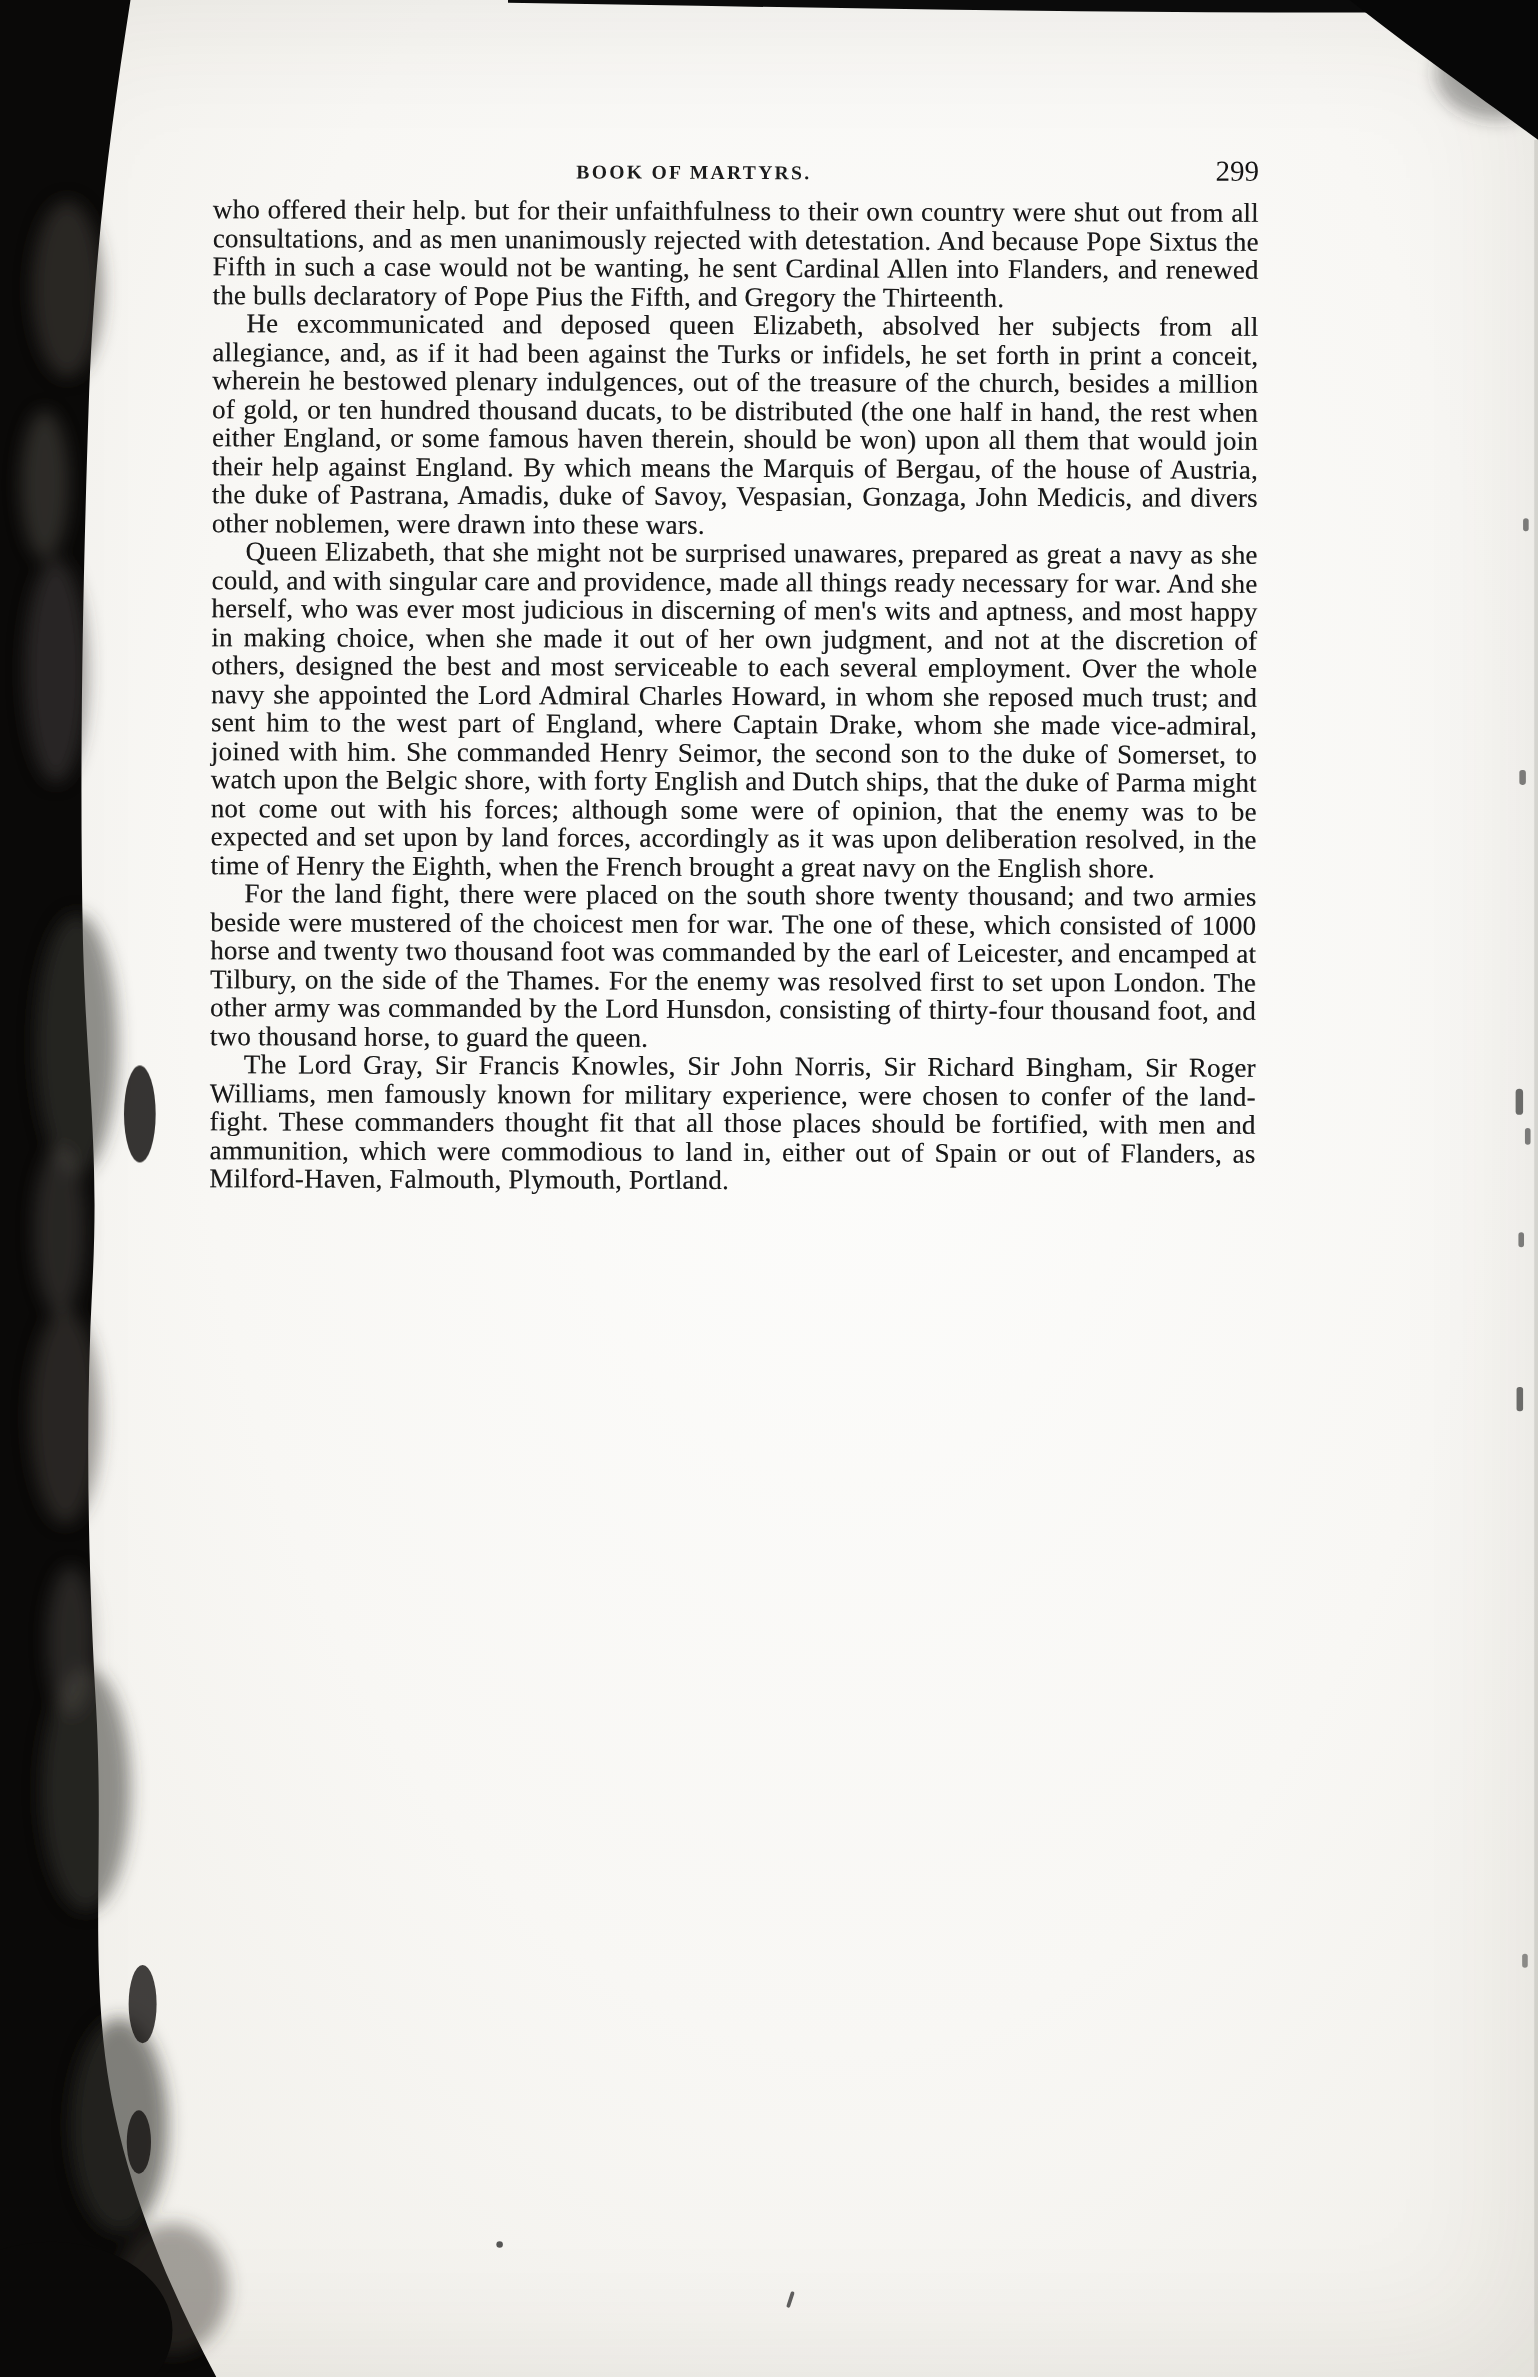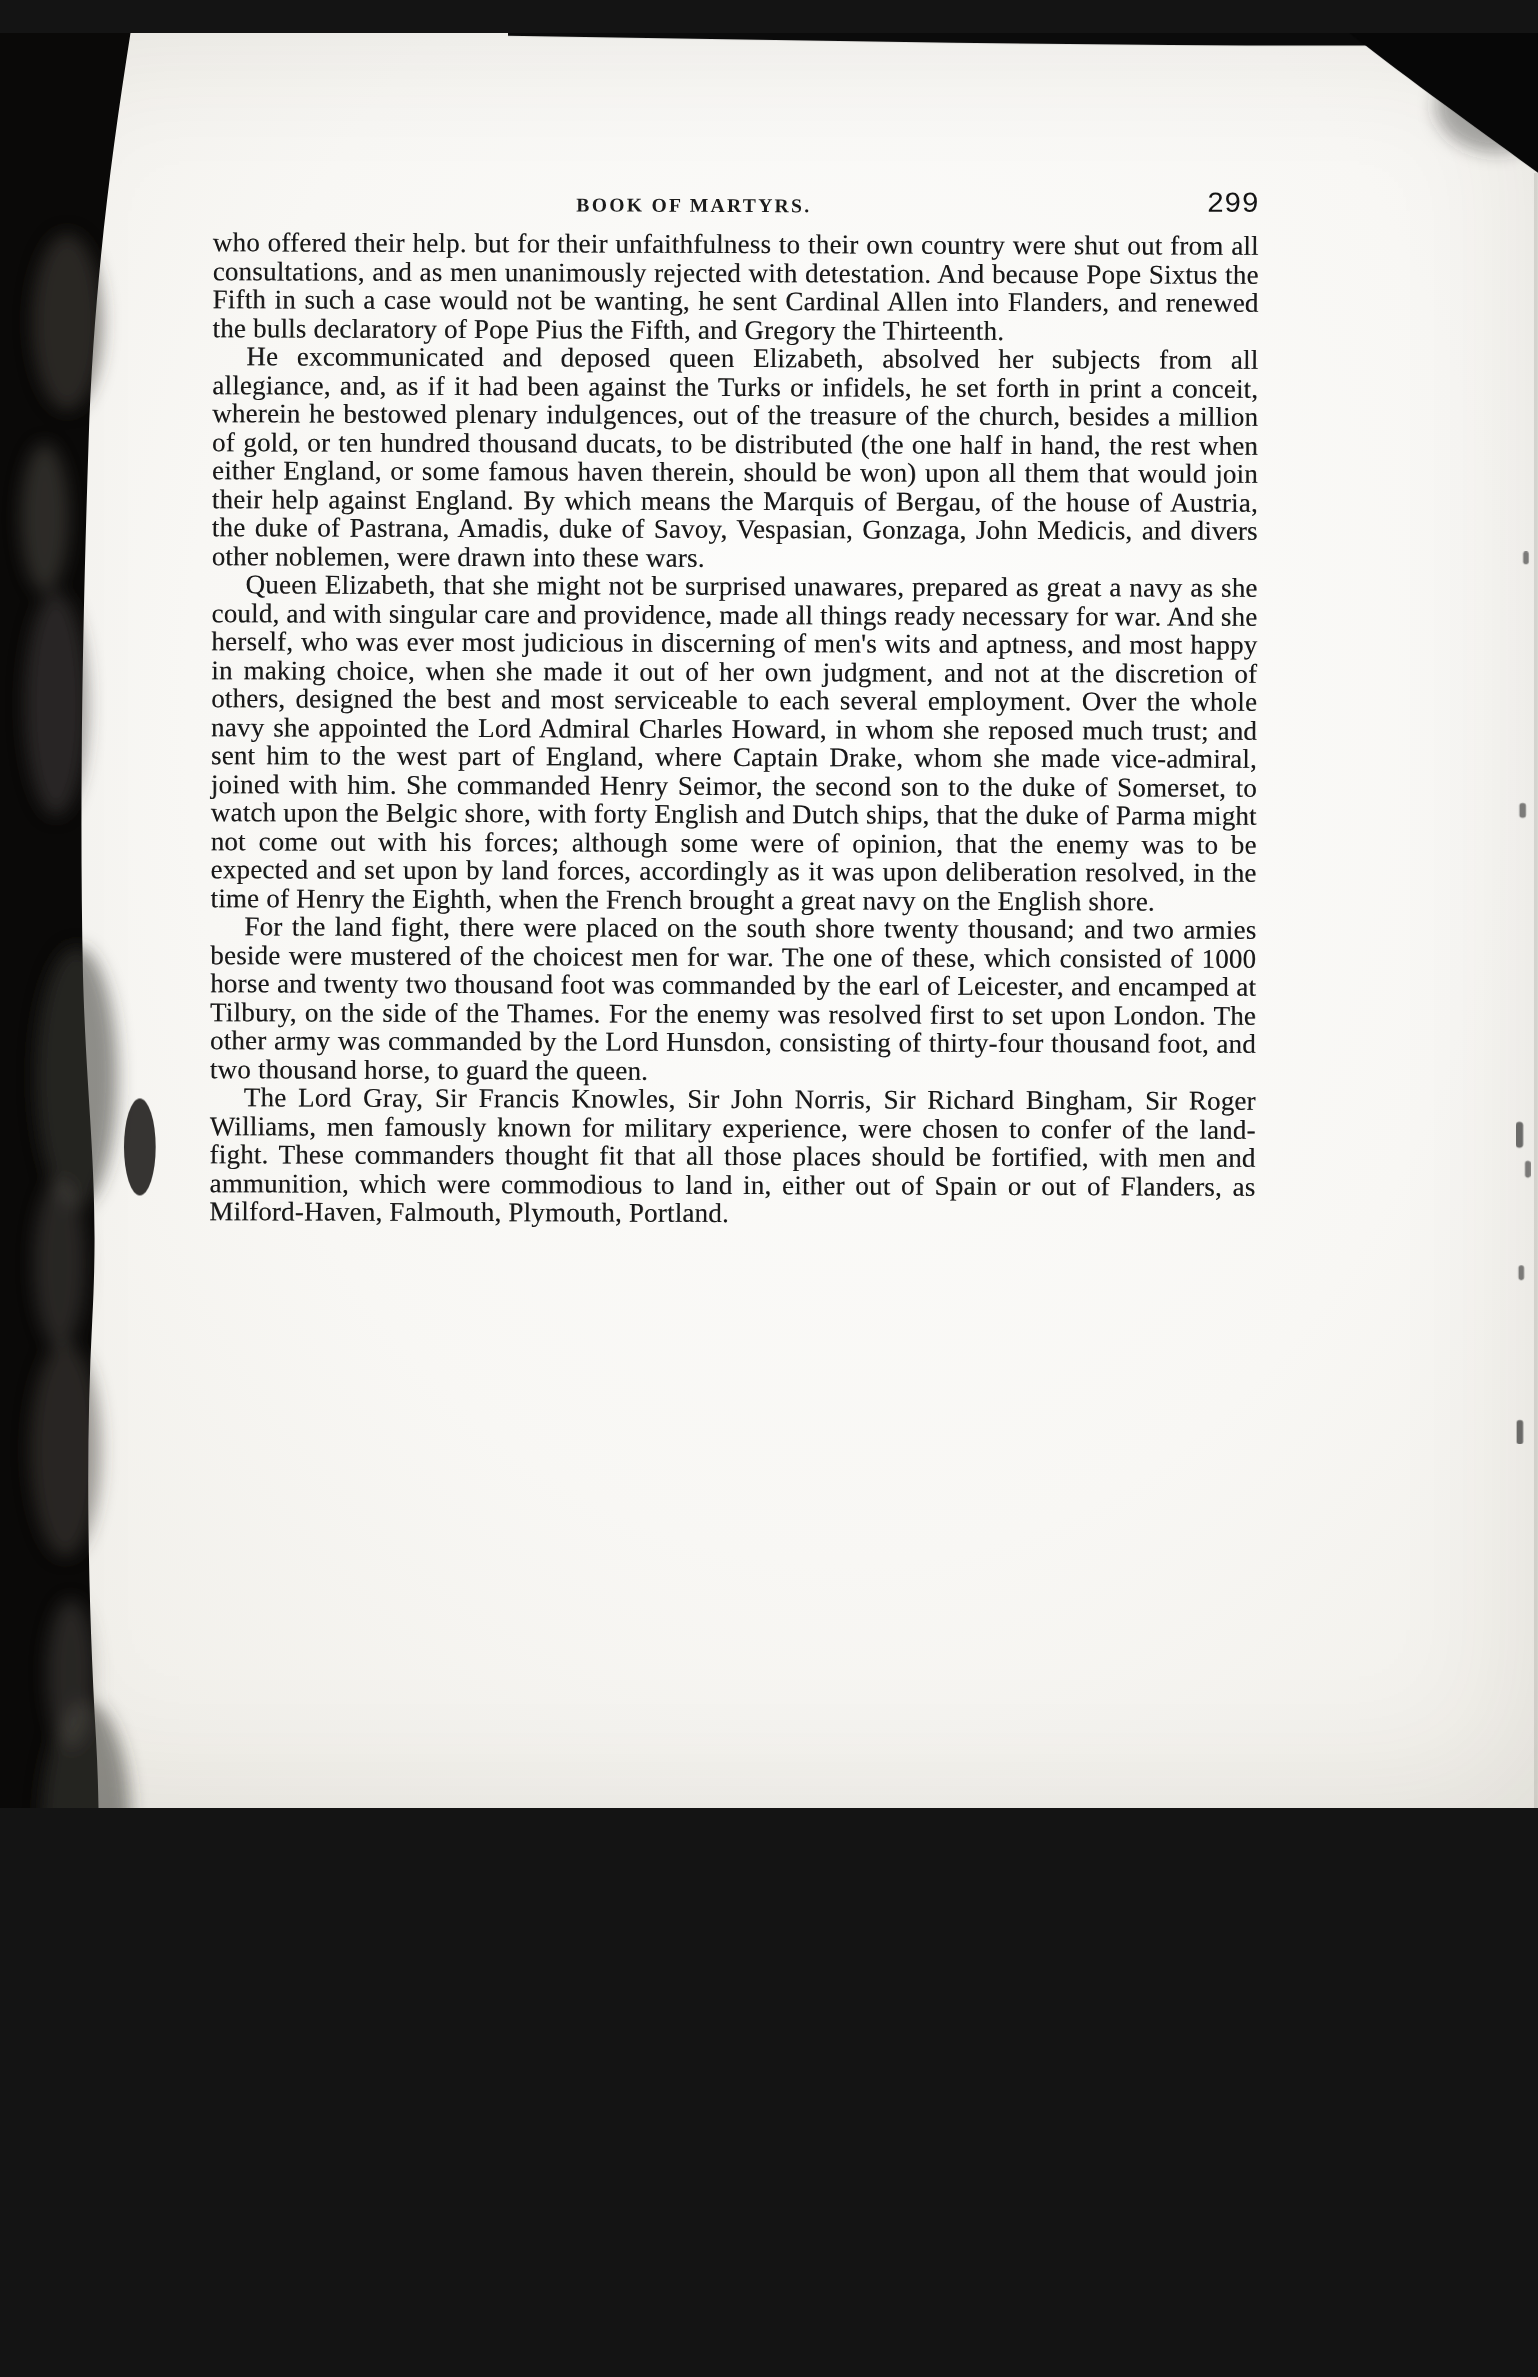--- a/index.html
+++ b/index.html
@@ -3,45 +3,44 @@
 <meta charset="utf-8">
 <style>
   html, body { margin: 0; padding: 0; }
   body {
     width: 1538px; height: 2377px;
     background: #141414;
     font-family: "Liberation Serif", "DejaVu Serif", serif;
   }
   .scan-page {
     position: relative;
-    width: 1538px; height: 1775px;
+    width: 1538px; height: 2377px;
     overflow: hidden;
     background: radial-gradient(ellipse at 55% 38%, #fdfdfc 0%, #f8f7f4 55%, #efede7 100%);
     box-shadow: inset 0 0 149px rgba(60,50,30,0.10);
-    margin-top: 33px;
   }
   .artifacts {
     position: absolute; left: 0; top: 0;
     pointer-events: none;
   }
   .content {
     position: absolute; left: 213px; top: 149px; width: 1046px;
     transform: rotate(0.2deg);
     transform-origin: 50% 0;
   }
   .page-header { position: relative; height: 48px; }
   .running-title {
     position: absolute; left: 0; right: 84px; top: 13px;
     text-align: center;
     font-size: 19.6px; letter-spacing: 2.3px; font-weight: bold;
     color: #1c1c1c;
   }
   .page-number {
     position: absolute; right: 0; top: 3.7px;
-    font-size: 29px; color: #141414; font-family: Liberation Mono, monospace;
+    font-size: 29px; color: #141414;
   }
   .body-text {
     color: #191919;
     font-size: 27px;
     line-height: 28.5px;
     letter-spacing: 0.2px;
     text-align: justify;
     text-shadow: 0.3px 0 0 rgba(25,25,25,0.55);
   }
   .para { margin: 0; }

